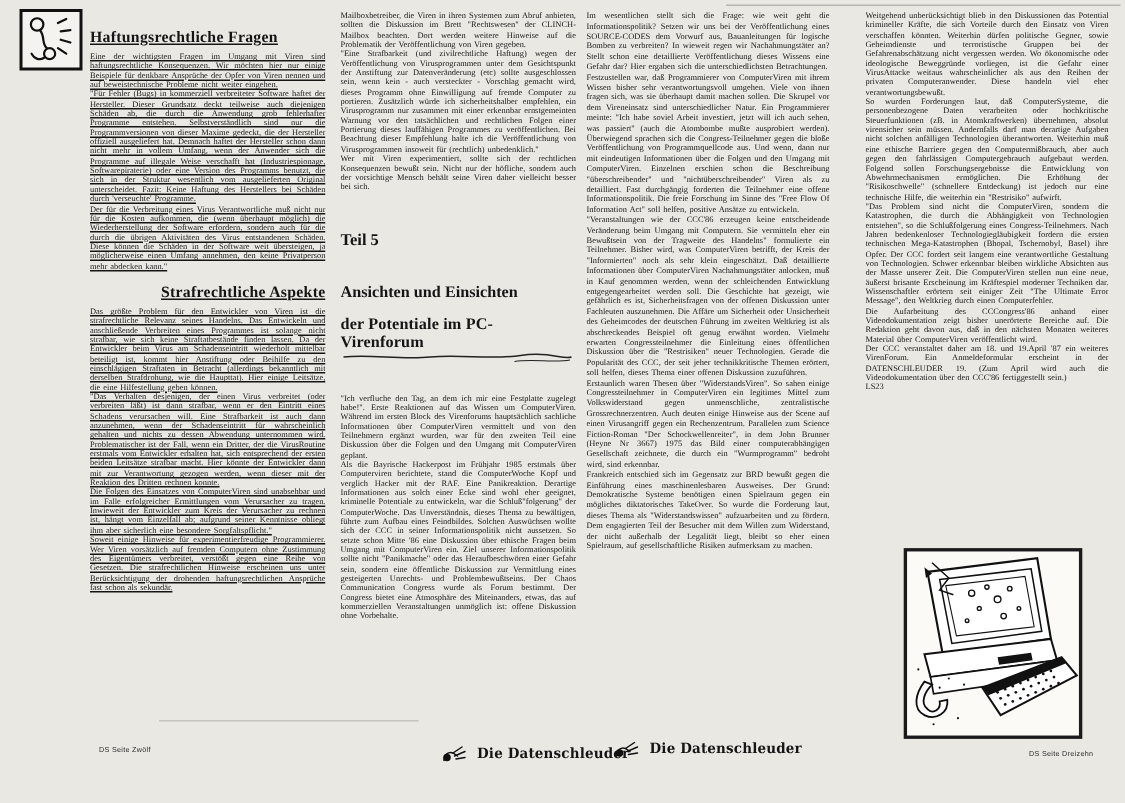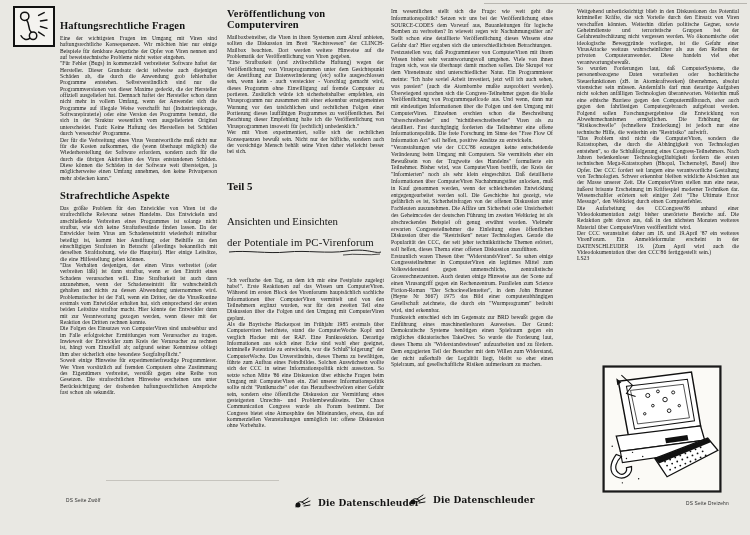--- a/index.html
+++ b/index.html
@@ -12,40 +12,40 @@
   }
   .page{position:absolute;inset:0;}
   
   .corner-logo{
     position:absolute;left:13px;top:6px;width:42px;height:41px;
     border:2px solid #111;background:#f4f3ef;box-sizing:border-box;
   }
   .corner-logo svg{width:100%;height:100%;display:block;}
   
   .col{position:absolute;top:8px;overflow:hidden;}
-  .col1{left:60px;top:20px;width:157px;height:458px;}
+  .col1{left:60px;top:20px;width:157px;height:458px;text-decoration:underline;}
   .col2{left:227px;width:157px;height:482px;}
   .col3{left:391px;width:162px;height:486px;}
   .col4{left:577px;width:162px;height:352px;}
   .col p{
     margin:0;
     font-size:5.6px;line-height:6.35px;
     text-align:justify;word-spacing:0.55px;letter-spacing:0.02px;
   }
   .col3 p{line-height:6.8px;}
   h2.art{
     font-size:10.5px;line-height:11px;margin:0 0 4px 0;
     font-weight:bold;letter-spacing:0.2px;
   }
-  h2.mid{margin-top:9px;}
+  h2.mid{margin-top:9px;text-align:right;}
   .kicker{
     font-size:11px;font-weight:bold;margin:24px 0 0 0;line-height:14px;
   }
   .subtitle{
-    font-size:10.8px;font-weight:normal;line-height:12px;margin:0;
+    font-size:10.8px;font-weight:bold;line-height:12px;margin:0;
   }
   .sub1{margin-top:22px;}
   .sub2{margin-top:9px;letter-spacing:0.1px;}
   .squiggle{display:block;margin:1px 0 0 0;}
   .gap-after-title{height:20px;}
   .sig{font-size:5.8px;margin-top:2px;text-align:left !important;}
   
   .illustration{
     position:absolute;left:602px;top:365px;width:120px;height:128px;
   }
@@ -101,21 +101,20 @@
     <p>"Für Fehler (Bugs) in kommerziell verbreiteter Software haftet der Hersteller. Dieser Grundsatz deckt teilweise auch diejenigen Schäden ab, die durch die Anwendung grob fehlerhafter Programme entstehen. Selbstverständlich sind nur die Programmversionen von dieser Maxime gedeckt, die der Hersteller offiziell ausgeliefert hat. Demnach haftet der Hersteller schon dann nicht mehr in vollem Umfang, wenn der Anwender sich die Programme auf illegale Weise verschafft hat (Industriespionage, Softwarepiraterie) oder eine Version des Programms benutzt, die sich in der Struktur wesentlich vom ausgelieferten Original unterscheidet. Fazit: Keine Haftung des Herstellers bei Schäden durch 'verseuchte' Programme.</p>
     <p>Der für die Verbreitung eines Virus Verantwortliche muß nicht nur für die Kosten aufkommen, die (wenn überhaupt möglich) die Wiederherstellung der Software erfordern, sondern auch für die durch die übrigen Aktivitäten des Virus entstandenen Schäden. Diese können die Schäden in der Software weit übersteigen, ja möglicherweise einen Umfang annehmen, den keine Privatperson mehr abdecken kann."</p>
     <h2 class="art mid">Strafrechtliche Aspekte</h2>
     <p>Das größte Problem für den Entwickler von Viren ist die strafrechtliche Relevanz seines Handelns. Das Entwickeln und anschließende Verbreiten eines Programmes ist solange nicht strafbar, wie sich keine Straftatbestände finden lassen. Da der Entwickler beim Virus am Schadenseintritt wiederholt mittelbar beteiligt ist, kommt hier Anstiftung oder Beihilfe zu den einschlägigen Straftaten in Betracht (allerdings bekanntlich mit derselben Strafdrohung, wie die Haupttat). Hier einige Leitsätze, die eine Hilfestellung geben können.</p>
     <p>"Das Verhalten desjenigen, der einen Virus verbreitet (oder verbreiten läßt) ist dann strafbar, wenn er den Eintritt eines Schadens verursachen will. Eine Strafbarkeit ist auch dann anzunehmen, wenn der Schadenseintritt für wahrscheinlich gehalten und nichts zu dessen Abwendung unternommen wird. Problematischer ist der Fall, wenn ein Dritter, der die VirusRoutine erstmals vom Entwickler erhalten hat, sich entsprechend der ersten beiden Leitsätze strafbar macht. Hier könnte der Entwickler dann mit zur Verantwortung gezogen werden, wenn dieser mit der Reaktion des Dritten rechnen konnte.</p>
     <p>Die Folgen des Einsatzes von ComputerViren sind unabsehbar und im Falle erfolgreicher Ermittlungen vom Verursacher zu tragen. Inwieweit der Entwickler zum Kreis der Verursacher zu rechnen ist, hängt vom Einzelfall ab; aufgrund seiner Kenntnisse obliegt ihm aber sicherlich eine besondere Sorgfaltspflicht."</p>
     <p>Soweit einige Hinweise für experimentierfreudige Programmierer. Wer Viren vorsätzlich auf fremden Computern ohne Zustimmung des Eigentümers verbreitet, verstößt gegen eine Reihe von Gesetzen. Die strafrechtlichen Hinweise erscheinen uns unter Berücksichtigung der drohenden haftungsrechtlichen Ansprüche fast schon als sekundär.</p>
   </section>
 
   <section class="col col2">
-    <h2 class="art">Veröffentlichung von Computerviren</h2>
     <p>Mailboxbetreiber, die Viren in ihren Systemen zum Abruf anbieten, sollten die Diskussion im Brett "Rechtswesen" der CLINCH-Mailbox beachten. Dort werden weitere Hinweise auf die Problematik der Veröffentlichung von Viren gegeben.</p>
     <p>"Eine Strafbarkeit (und zivilrechtliche Haftung) wegen der Veröffentlichung von Virusprogrammen unter dem Gesichtspunkt der Anstiftung zur Datenveränderung (etc) sollte ausgeschlossen sein, wenn kein - auch versteckter - Vorschlag gemacht wird, dieses Programm ohne Einwilligung auf fremde Computer zu portieren. Zusätzlich würde ich sicherheitshalber empfehlen, ein Virusprogramm nur zusammen mit einer erkennbar ernstgemeinten Warnung vor den tatsächlichen und rechtlichen Folgen einer Portierung dieses lauffähigen Programmes zu veröffentlichen. Bei Beachtung dieser Empfehlung halte ich die Veröffentlichung von Virusprogrammen insoweit für (rechtlich) unbedenklich."</p>
     <p>Wer mit Viren experimentiert, sollte sich der rechtlichen Konsequenzen bewußt sein. Nicht nur der höfliche, sondern auch der vorsichtige Mensch behält seine Viren daher vielleicht besser bei sich.</p>
     <div class="kicker">Teil 5</div>
     <div class="subtitle sub1">Ansichten und Einsichten</div>
     <div class="subtitle sub2">der Potentiale im PC-Virenforum</div>
     <svg class="squiggle" width="156" height="8" viewBox="0 0 156 8">
       <path d="M2,3 C20,1 40,5 60,3 S100,5 120,2 S148,5 154,3" stroke="#222" fill="none" stroke-width="1"></path>
       <path d="M116,6 C128,4 142,7 153,5" stroke="#222" fill="none" stroke-width="0.8"></path>
     </svg>

